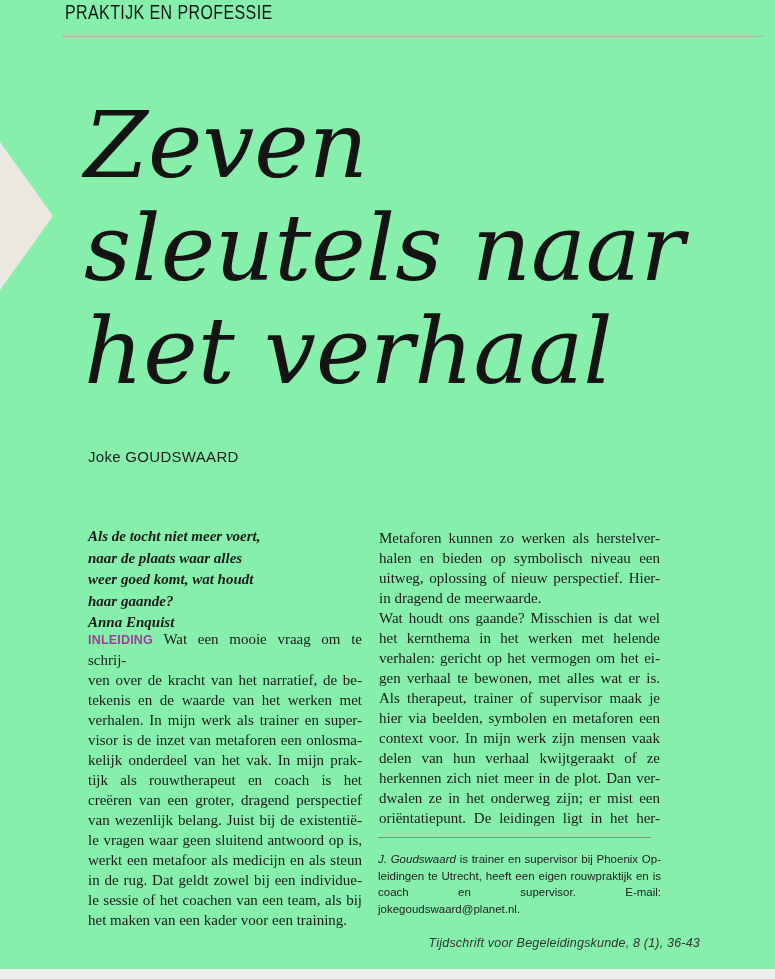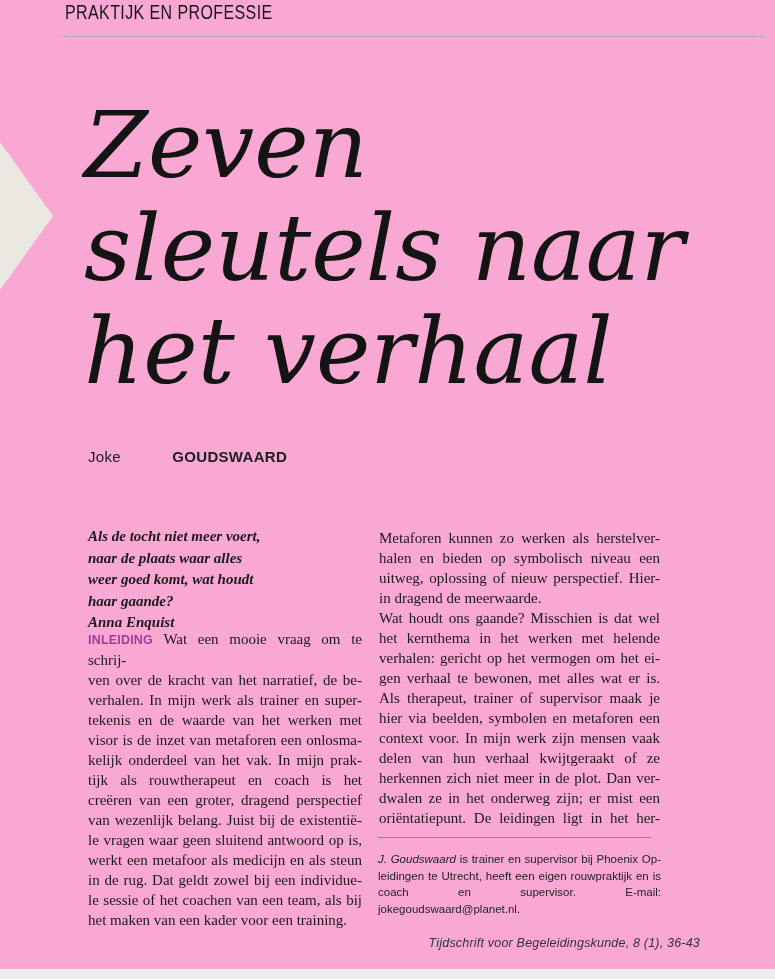--- a/index.html
+++ b/index.html
@@ -3,21 +3,21 @@
 <meta charset="utf-8">
 <style>
   :root{
     --accent:#9d3d98;
     --triangle:#ebe8e2;
     --bar:#ededed;
     --ink:#1a1a1a;
   }
   html,body{margin:0;padding:0;background:#fff;}
   .page{
-    position:relative;width:775px;height:979px;background:#f9a8d4;
+    position:relative;width:775px;height:979px;background:#86efac;
     font-family:"Liberation Serif",serif;color:var(--ink);overflow:hidden;
   }
   .kicker{
     position:absolute;left:65px;top:1px;
     font-family:"Liberation Sans",sans-serif;font-size:20px;font-weight:400;
     letter-spacing:.5px;color:#161616;white-space:nowrap;
     transform:scaleX(.8);transform-origin:left top;
   }
   .dotted-rule{
     position:absolute;left:63px;top:36px;width:700px;height:0;
@@ -31,21 +31,21 @@
   .title{
     position:absolute;left:84px;top:94px;width:620px;
     font-family:"DejaVu Serif",serif;font-style:italic;font-weight:400;
     font-size:92px;line-height:103px;color:#141414;white-space:nowrap;
   }
   .byline{
     position:absolute;left:88px;top:448px;
     font-family:"Liberation Sans",sans-serif;font-size:15px;color:#1d1d1d;
     letter-spacing:.3px;
   }
-  .byline .last{font-weight:bold;margin-left:47px;}
+  .byline .last{font-weight:normal;}
   .col{position:absolute;font-size:15px;line-height:20px;}
   .col-left{left:88px;width:274px;}
   .col-right{left:379px;top:528px;width:281px;}
   .quote{
     position:absolute;left:88px;top:526px;width:274px;
     font-weight:bold;font-style:italic;font-size:15px;line-height:21.5px;
   }
   .intro{top:629px;}
   .justify .tline{text-align:justify;text-align-last:justify;}
   .justify .tline.pe{text-align-last:left;}
@@ -102,22 +102,22 @@
       <div class="tline">Anna Enquist</div>
     </div>
 
   <div class="col col-left intro justify">
     <div class="tline">
       <span class="intro-label">INLEIDING</span>
       <span>Wat een mooie vraag om te schrij-</span>
     </div>
     <div>
         <div class="tline">ven over de kracht van het narratief, de be-</div>
+        <div class="tline">tekenis en de waarde van het werken met</div>
         <div class="tline">verhalen. In mijn werk als trainer en super-</div>
-        <div class="tline">tekenis en de waarde van het werken met</div>
         <div class="tline">visor is de inzet van metaforen een onlosma-</div>
         <div class="tline">kelijk onderdeel van het vak. In mijn prak-</div>
         <div class="tline">tijk als rouwtherapeut en coach is het</div>
         <div class="tline">creëren van een groter, dragend perspectief</div>
         <div class="tline">van wezenlijk belang. Juist bij de existentië-</div>
         <div class="tline">le vragen waar geen sluitend antwoord op is,</div>
         <div class="tline">werkt een metafoor als medicijn en als steun</div>
         <div class="tline">in de rug. Dat geldt zowel bij een individue-</div>
         <div class="tline">le sessie of het coachen van een team, als bij</div>
         <div class="tline pe">het maken van een kader voor een training.</div>

